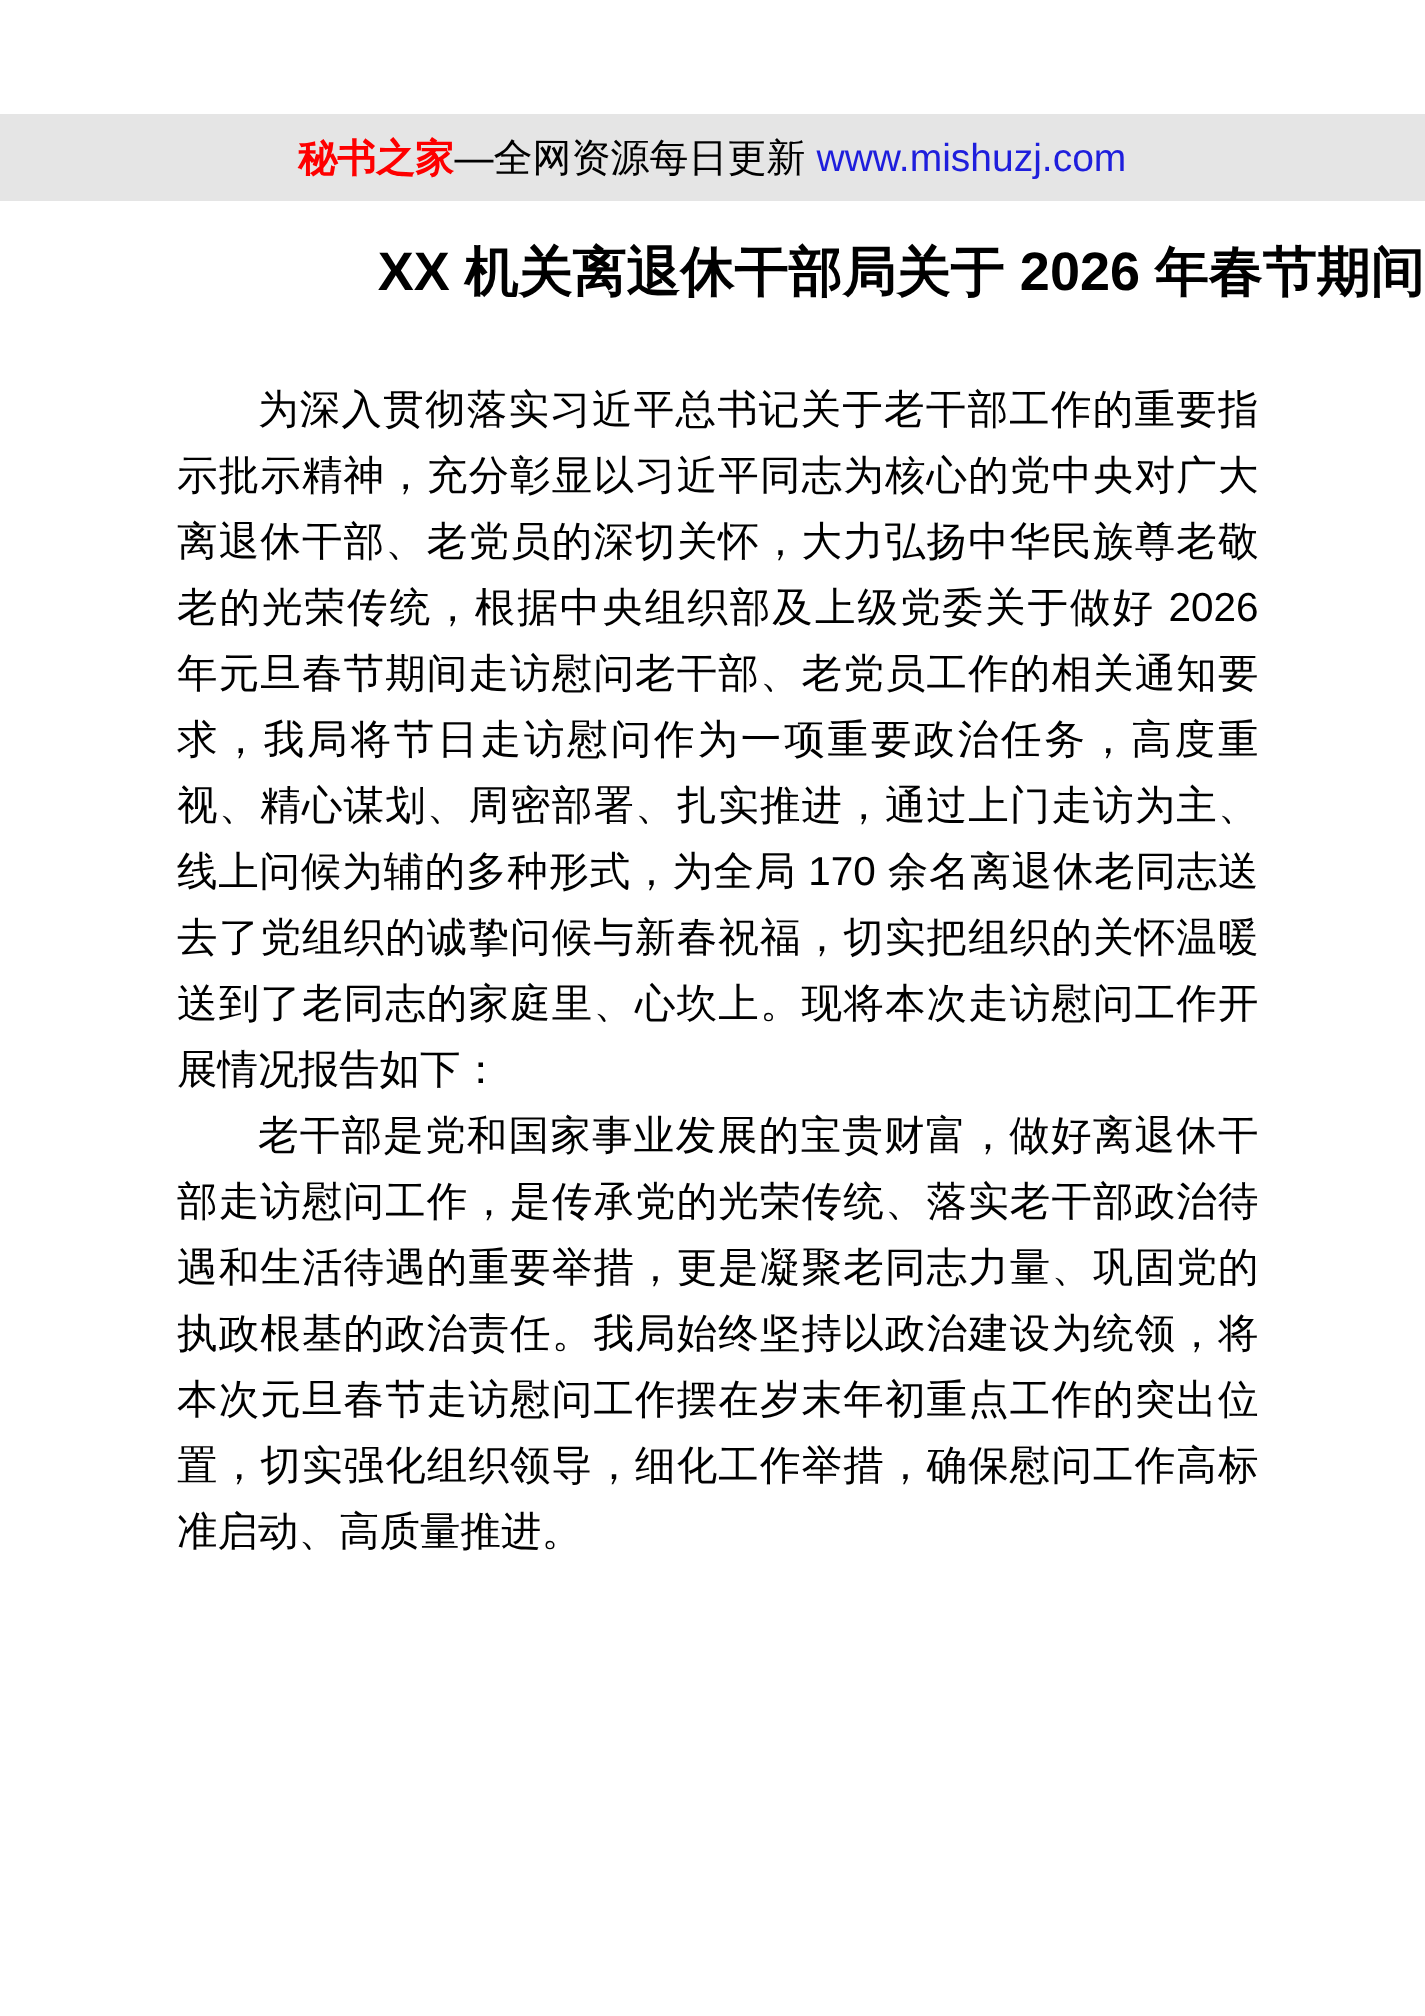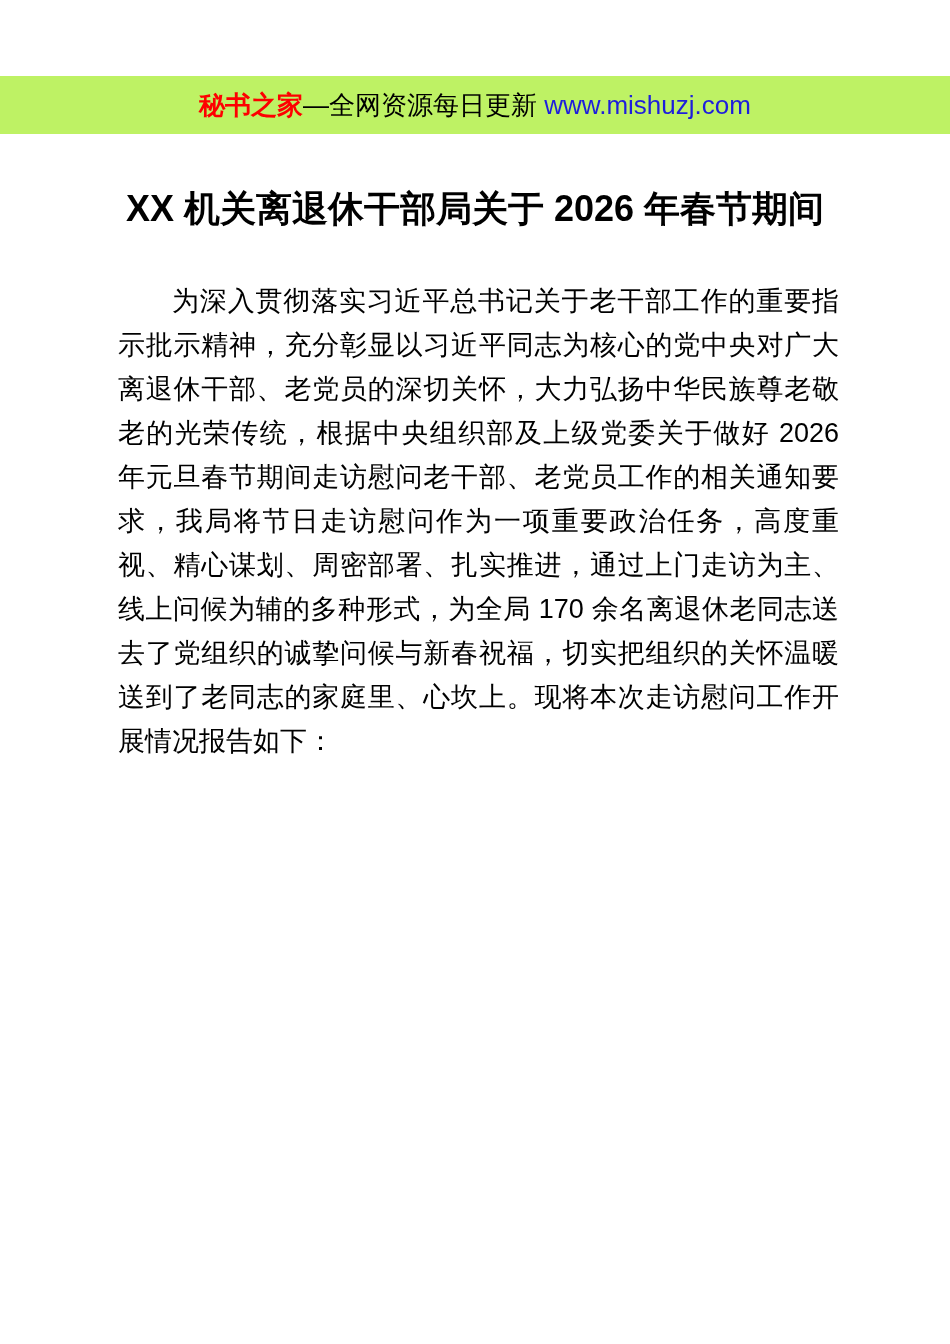--- a/index.html
+++ b/index.html
@@ -11,39 +11,39 @@
     height: 1344px;
     background: #ffffff;
     color: #000000;
     font-family: "Liberation Sans", sans-serif;
     overflow: hidden;
   }
   .banner {
     margin-top: 76px;
     height: 58px;
     line-height: 58px;
-    background: #bef264;
+    background: #e5e5e5;
     text-align: center;
     font-size: 26px;
     white-space: nowrap;
   }
   .banner .brand {
     color: #FE0000;
     font-weight: bold;
   }
   .banner .tagline {
     color: #000000;
   }
   .banner .url {
     color: #1E1EDC;
     text-decoration: none;
   }
   .doc-title {
-    margin-top: 52px;
-    text-align: center;
+    margin-top: 24px;
+    text-align: right;
     font-size: 36px;
     line-height: 46px;
     font-weight: bold;
     color: #000000;
   }
   .content {
     margin: 47px 111px 0 118px;
   }
   .para {
     margin: 0;
@@ -64,13 +64,14 @@
 <div class="banner">
   <span class="brand">秘书之家</span><span class="tagline">—全网资源每日更新 </span><span class="url">www.mishuzj.com</span>
 </div>
 
 <div class="doc-title">
   <div>XX 机关离退休干部局关于 2026 年春节期间</div>
 </div>
 
 <div class="content">
   <p class="para">为深入贯彻落实习近平总书记关于老干部工作的重要指示批示精神，充分彰显以习近平同志为核心的党中央对广大离退休干部、老党员的深切关怀，大力弘扬中华民族尊老敬老的光荣传统，根据中央组织部及上级党委关于做好 2026 年元旦春节期间走访慰问老干部、老党员工作的相关通知要求，我局将节日走访慰问作为一项重要政治任务，高度重视、精心谋划、周密部署、扎实推进，通过上门走访为主、线上问候为辅的多种形式，为全局 170 余名离退休老同志送去了党组织的诚挚问候与新春祝福，切实把组织的关怀温暖送到了老同志的家庭里、心坎上。现将本次走访慰问工作开展情况报告如下：</p>
+  <p class="para">老干部是党和国家事业发展的宝贵财富，做好离退休干部走访慰问工作，是传承党的光荣传统、落实老干部政治待遇和生活待遇的重要举措，更是凝聚老同志力量、巩固党的执政根基的政治责任。我局始终坚持以政治建设为统领，将本次元旦春节走访慰问工作摆在岁末年初重点工作的突出位置，切实强化组织领导，细化工作举措，确保慰问工作高标准启动、高质量推进。</p>
 </div>
 
 </body></html>

